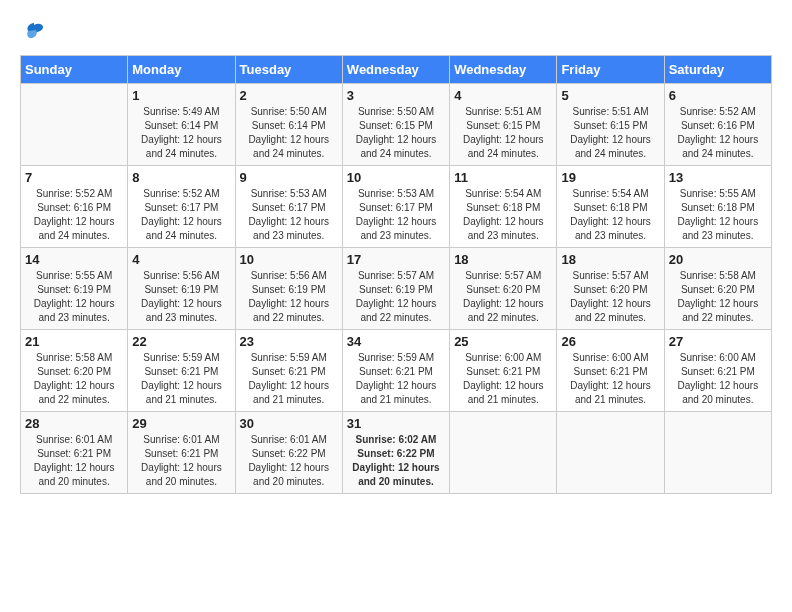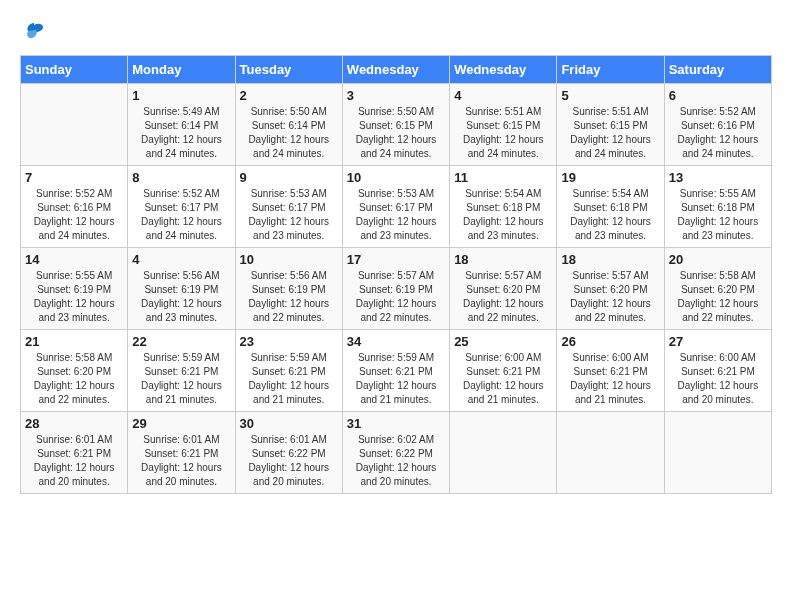--- a/index.html
+++ b/index.html
@@ -338,21 +338,21 @@
         </td>
         <td>
           <span class="day-number">30</span>
           <div class="day-info" style="white-space: pre-line;">Sunrise: 6:01 AM
 Sunset: 6:22 PM
 Daylight: 12 hours
 and 20 minutes.</div>
         </td>
         <td>
           <span class="day-number">31</span>
-          <div class="day-info" style="white-space: pre-line;">Sunrise: 6:02 AM
+          <div class="day-info" style="white-space: pre-line; font-weight: bold;">Sunrise: 6:02 AM
 Sunset: 6:22 PM
 Daylight: 12 hours
 and 20 minutes.</div>
         </td>
         <td></td>
         <td></td>
         <td></td>
       </tr>
     </tbody>
 </table>

